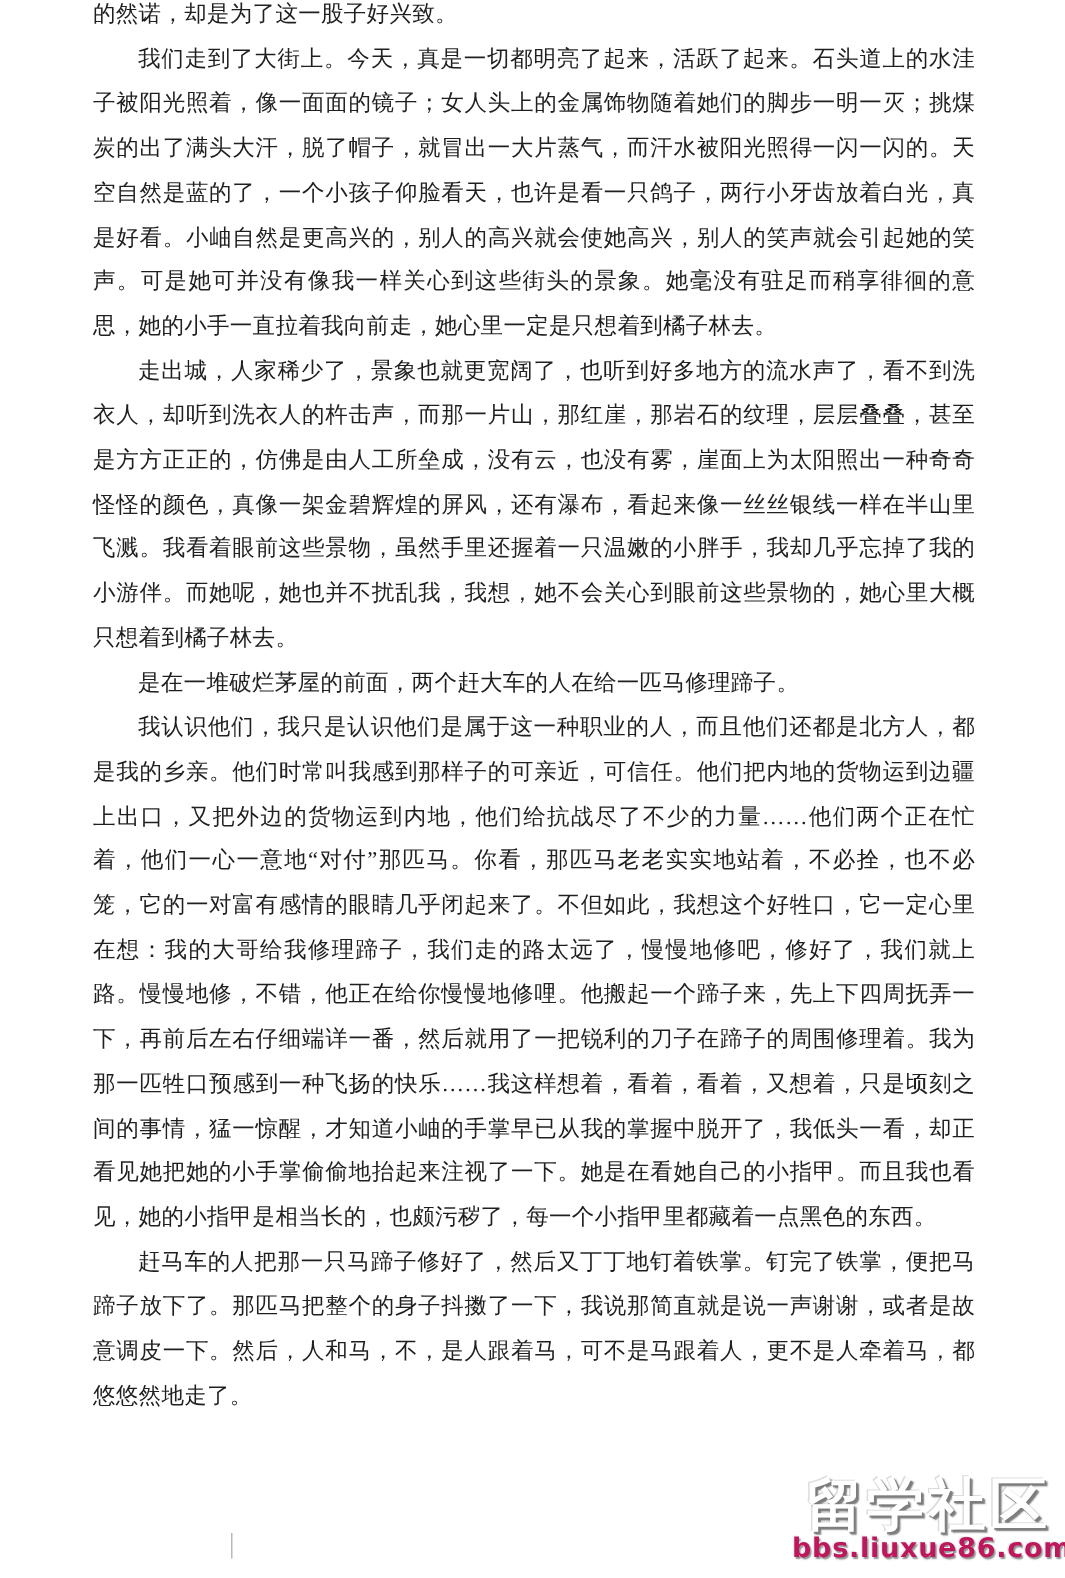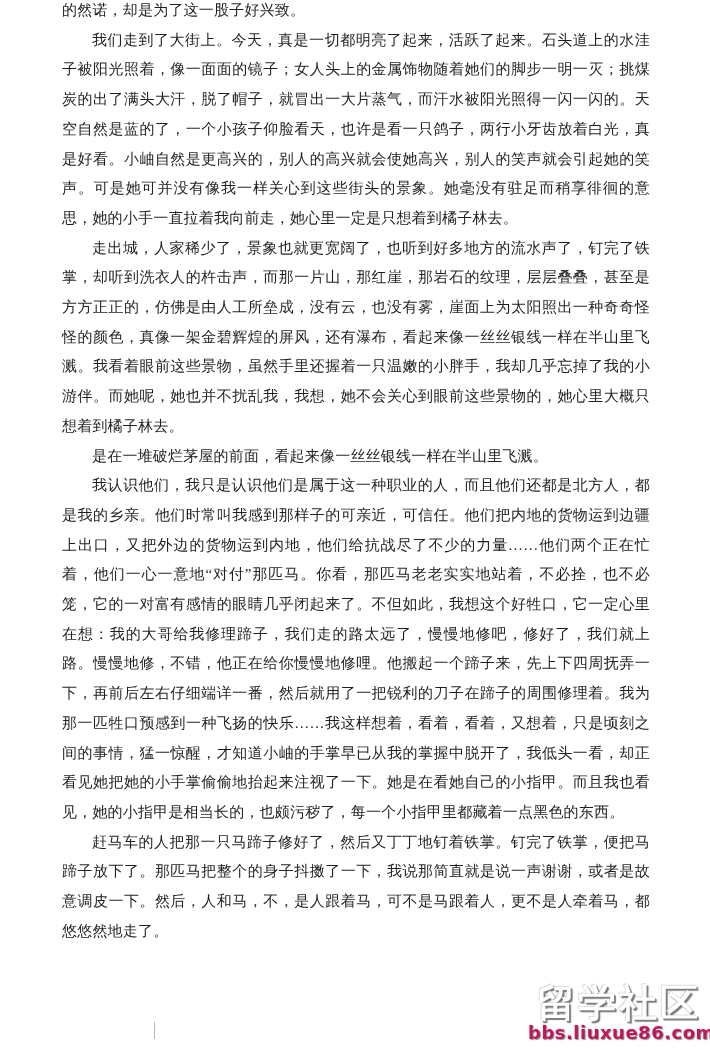--- a/index.html
+++ b/index.html
@@ -76,22 +76,22 @@
   }
 </style>
 </head>
 <body>
 
 <div class="page">
 
   <div class="text-block">
     <p class="para no-indent">的然诺，却是为了这一股子好兴致。</p>
     <p class="para">我们走到了大街上。今天，真是一切都明亮了起来，活跃了起来。石头道上的水洼子被阳光照着，像一面面的镜子；女人头上的金属饰物随着她们的脚步一明一灭；挑煤炭的出了满头大汗，脱了帽子，就冒出一大片蒸气，而汗水被阳光照得一闪一闪的。天空自然是蓝的了，一个小孩子仰脸看天，也许是看一只鸽子，两行小牙齿放着白光，真是好看。小岫自然是更高兴的，别人的高兴就会使她高兴，别人的笑声就会引起她的笑声。可是她可并没有像我一样关心到这些街头的景象。她毫没有驻足而稍享徘徊的意思，她的小手一直拉着我向前走，她心里一定是只想着到橘子林去。</p>
-    <p class="para">走出城，人家稀少了，景象也就更宽阔了，也听到好多地方的流水声了，钉完了铁掌，却听到洗衣人的杵击声，而那一片山，那红崖，那岩石的纹理，层层叠叠，甚至是方方正正的，仿佛是由人工所垒成，没有云，也没有雾，崖面上为太阳照出一种奇奇怪怪的颜色，真像一架金碧辉煌的屏风，还有瀑布，看起来像一丝丝银线一样在半山里飞溅。我看着眼前这些景物，虽然手里还握着一只温嫩的小胖手，我却几乎忘掉了我的小游伴。而她呢，她也并不扰乱我，我想，她不会关心到眼前这些景物的，她心里大概只想着到橘子林去。</p>
-    <p class="para">是在一堆破烂茅屋的前面，看起来像一丝丝银线一样在半山里飞溅。</p>
+    <p class="para">走出城，人家稀少了，景象也就更宽阔了，也听到好多地方的流水声了，看不到洗衣人，却听到洗衣人的杵击声，而那一片山，那红崖，那岩石的纹理，层层叠叠，甚至是方方正正的，仿佛是由人工所垒成，没有云，也没有雾，崖面上为太阳照出一种奇奇怪怪的颜色，真像一架金碧辉煌的屏风，还有瀑布，看起来像一丝丝银线一样在半山里飞溅。我看着眼前这些景物，虽然手里还握着一只温嫩的小胖手，我却几乎忘掉了我的小游伴。而她呢，她也并不扰乱我，我想，她不会关心到眼前这些景物的，她心里大概只想着到橘子林去。</p>
+    <p class="para">是在一堆破烂茅屋的前面，两个赶大车的人在给一匹马修理蹄子。</p>
     <p class="para">我认识他们，我只是认识他们是属于这一种职业的人，而且他们还都是北方人，都是我的乡亲。他们时常叫我感到那样子的可亲近，可信任。他们把内地的货物运到边疆上出口，又把外边的货物运到内地，他们给抗战尽了不少的力量……他们两个正在忙着，他们一心一意地“对付”那匹马。你看，那匹马老老实实地站着，不必拴，也不必笼，它的一对富有感情的眼睛几乎闭起来了。不但如此，我想这个好牲口，它一定心里在想：我的大哥给我修理蹄子，我们走的路太远了，慢慢地修吧，修好了，我们就上路。慢慢地修，不错，他正在给你慢慢地修哩。他搬起一个蹄子来，先上下四周抚弄一下，再前后左右仔细端详一番，然后就用了一把锐利的刀子在蹄子的周围修理着。我为那一匹牲口预感到一种飞扬的快乐……我这样想着，看着，看着，又想着，只是顷刻之间的事情，猛一惊醒，才知道小岫的手掌早已从我的掌握中脱开了，我低头一看，却正看见她把她的小手掌偷偷地抬起来注视了一下。她是在看她自己的小指甲。而且我也看见，她的小指甲是相当长的，也颇污秽了，每一个小指甲里都藏着一点黑色的东西。</p>
     <p class="para">赶马车的人把那一只马蹄子修好了，然后又丁丁地钉着铁掌。钉完了铁掌，便把马蹄子放下了。那匹马把整个的身子抖擞了一下，我说那简直就是说一声谢谢，或者是故意调皮一下。然后，人和马，不，是人跟着马，可不是马跟着人，更不是人牵着马，都悠悠然地走了。</p>
   </div>
 
   <div class="watermark">
     <div class="wm-logo">留学社区</div>
     <div class="wm-url">bbs.liuxue86.com</div>
   </div>
 
   <div class="cursor-tick"></div>

